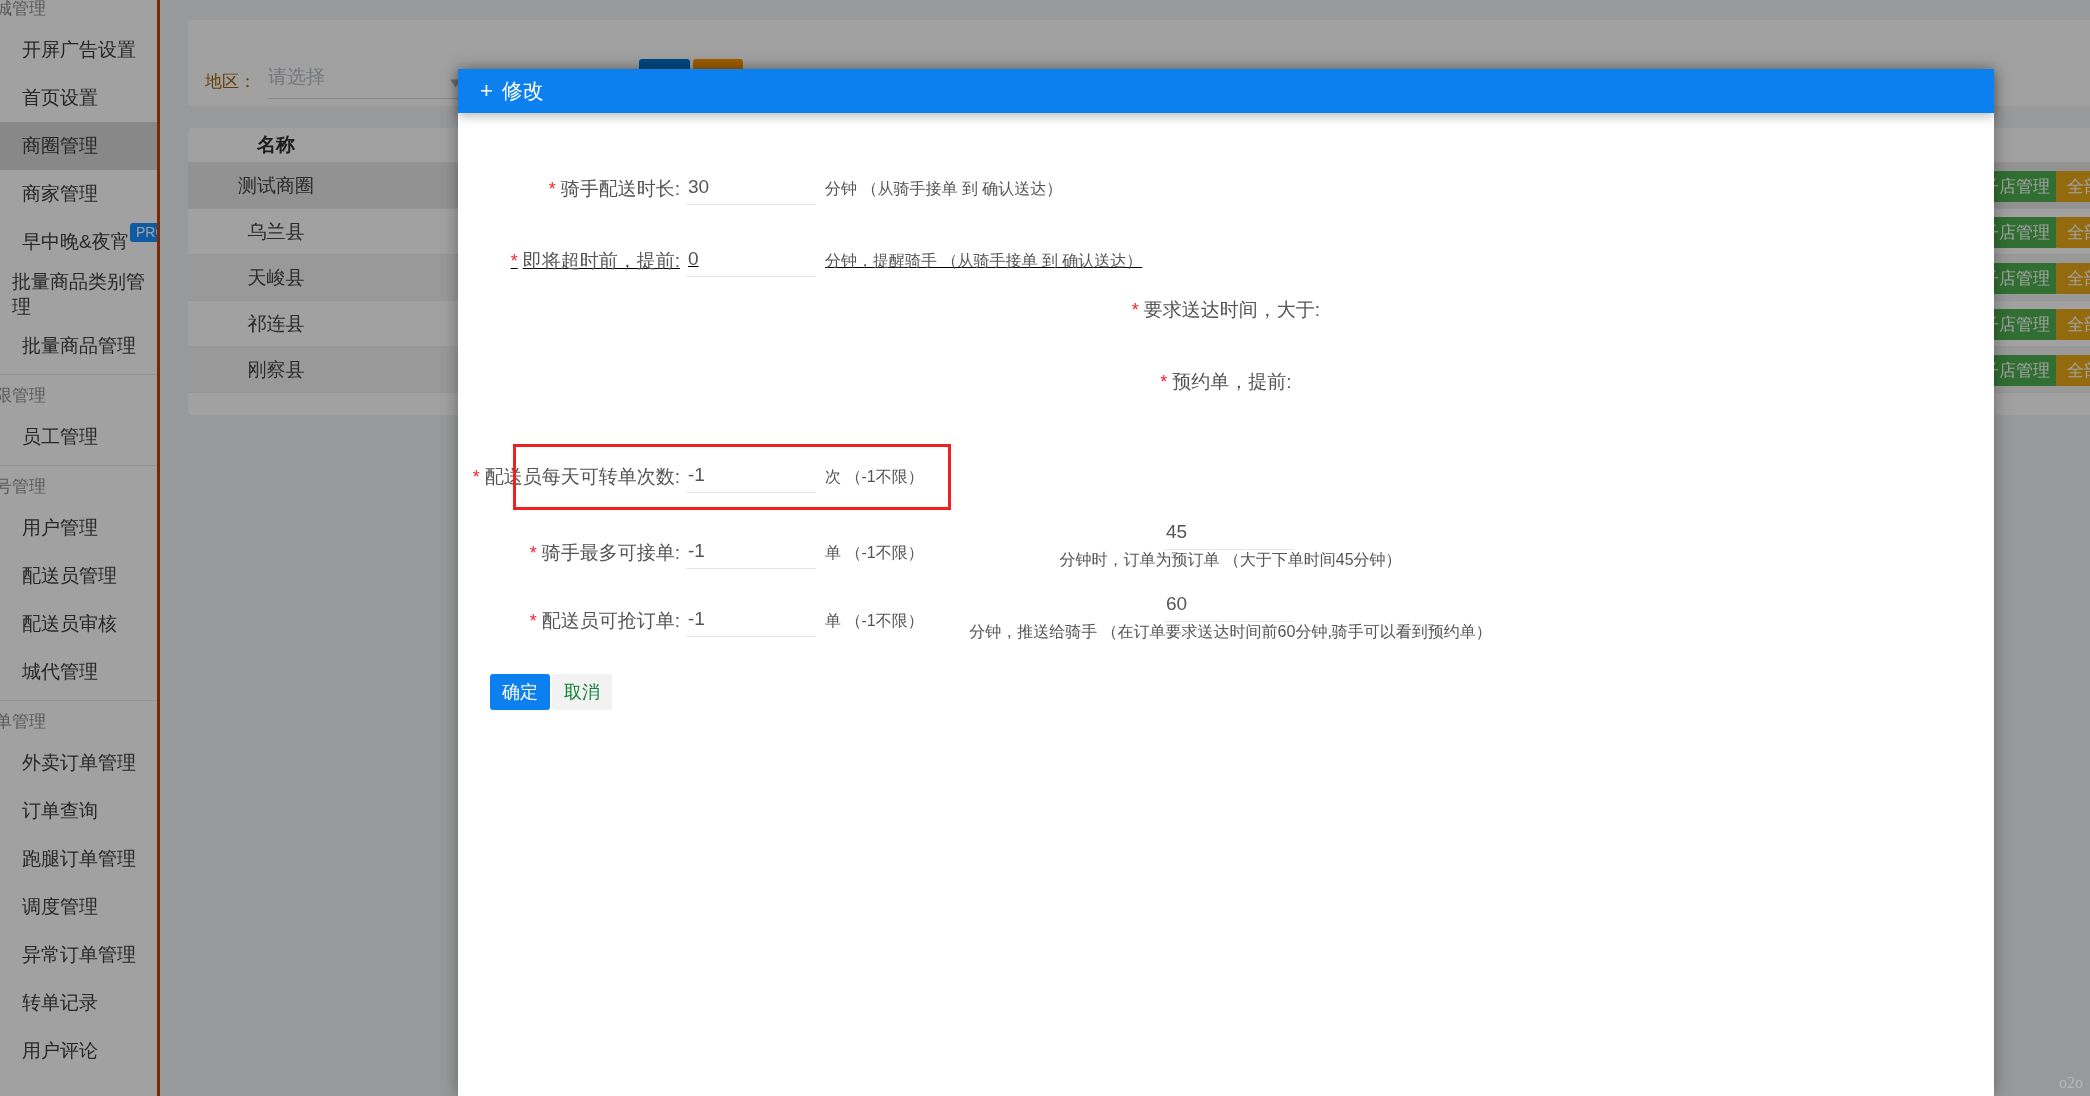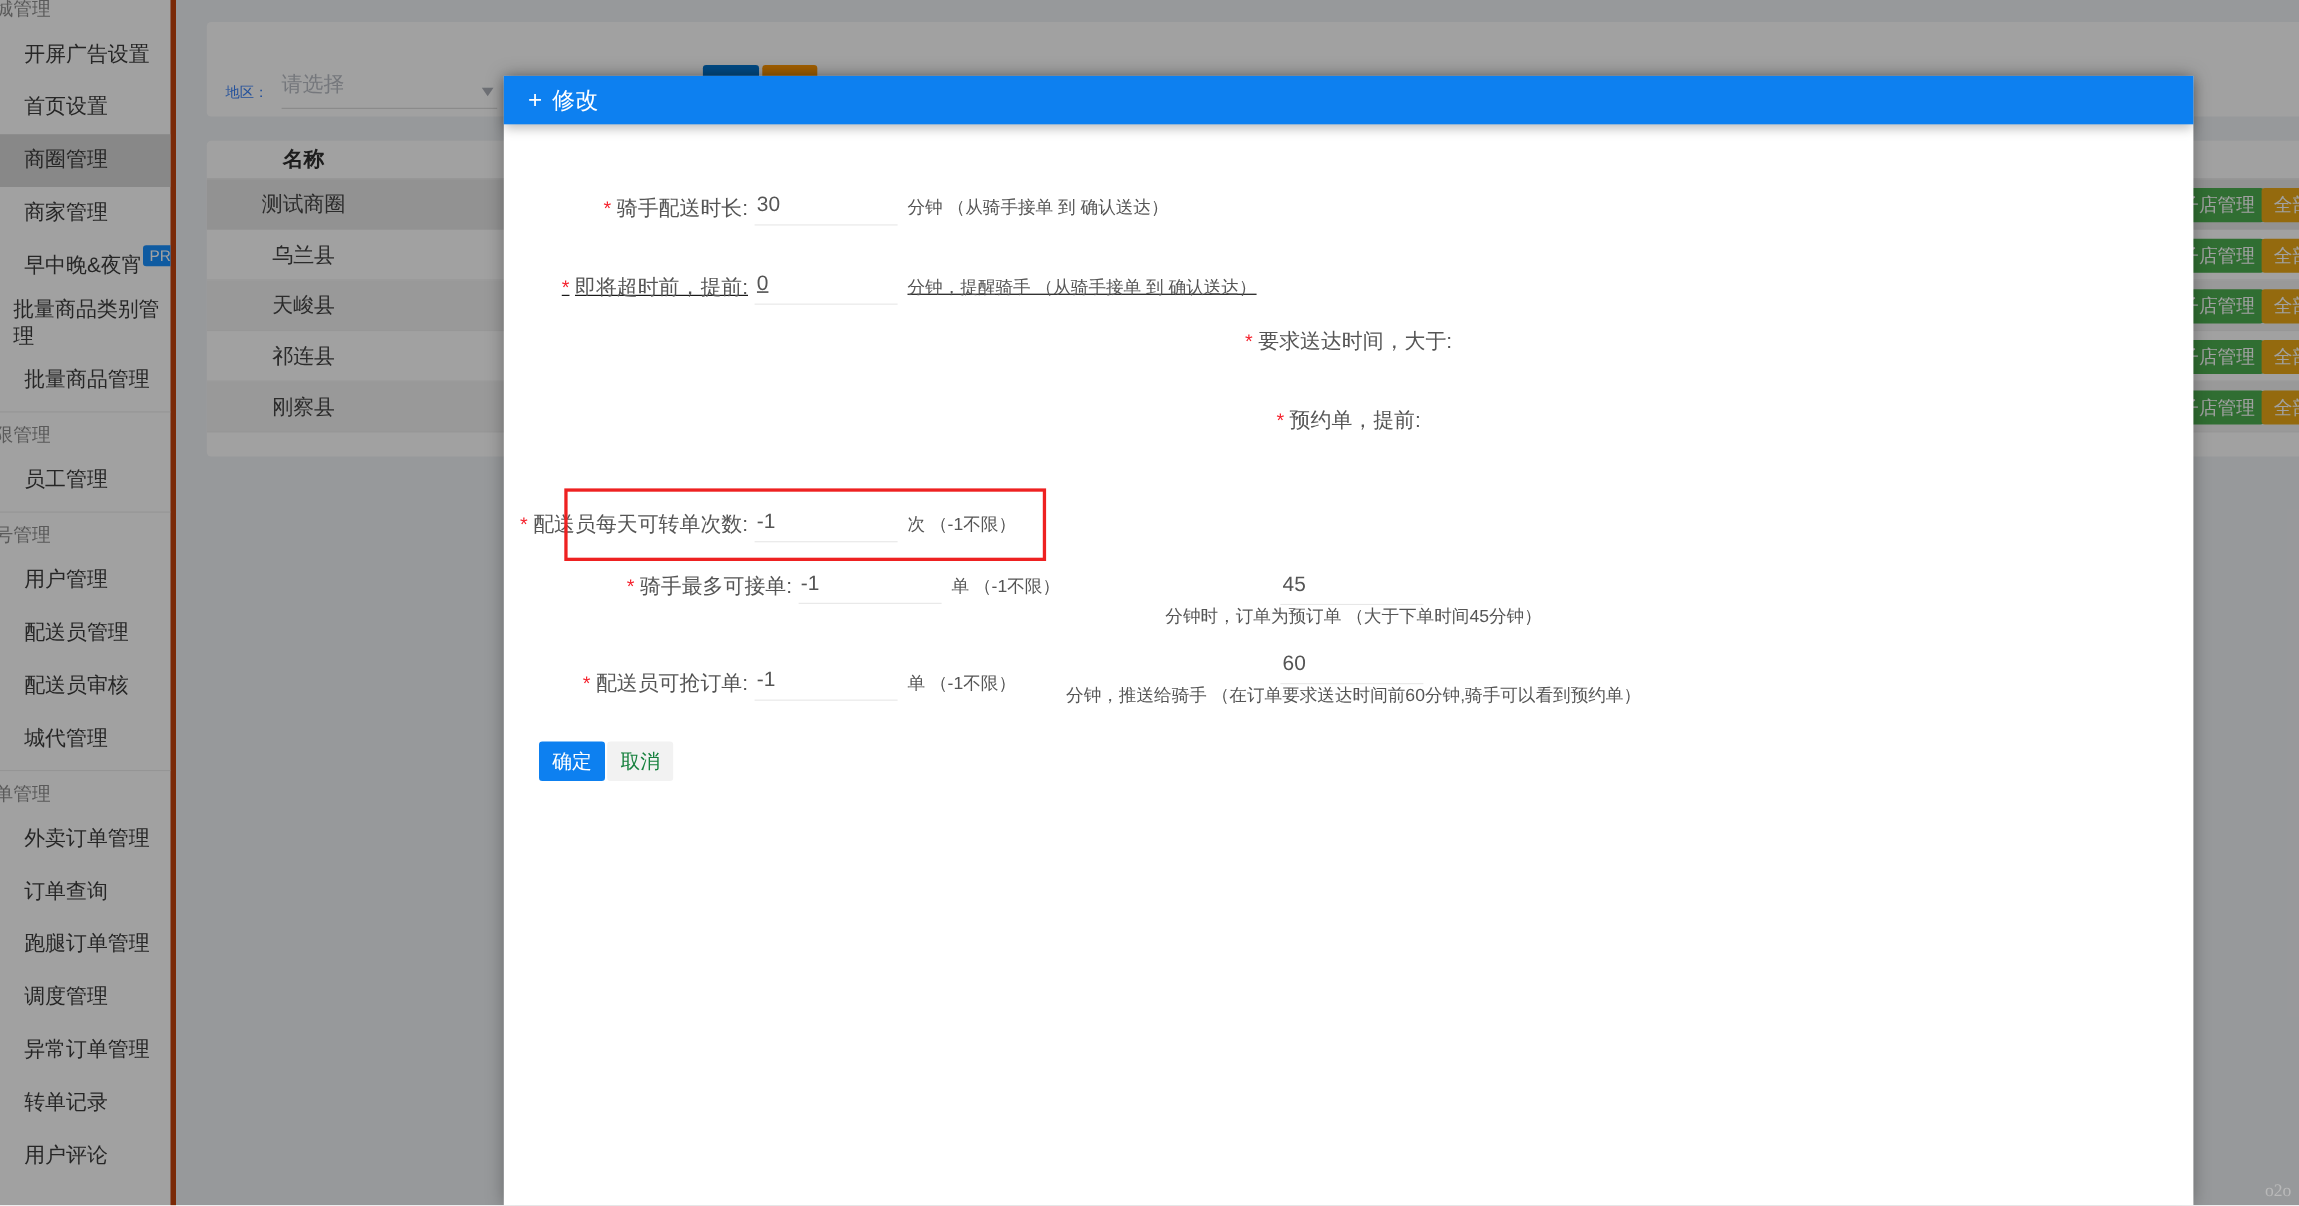--- a/index.html
+++ b/index.html
@@ -2,38 +2,38 @@
 <html><head>
 <meta charset="utf-8">
 <style>
   * { margin:0; padding:0; box-sizing:border-box; }
   html,body { width:2090px; height:1096px; overflow:hidden;
     font-family:"Liberation Sans","DejaVu Sans",sans-serif; }
   #stage { position:relative; width:2090px; height:1096px; background:#f0f2f5; overflow:hidden; }
 
   
   .sidebar { position:absolute; left:0; top:0; width:160px; height:1096px;
-    background:#ffffff; border-right:5px solid #c2410c; z-index:2; overflow:hidden; }
+    background:#ffffff; border-right:3px solid #c2410c; z-index:2; overflow:hidden; }
   .side-header { height:34px; line-height:34px; margin-left:-5px; color:#8f8f8f;
     font-size:17px; white-space:nowrap; }
   .side-header.first { margin-top:-8px; }
   .side-item { height:48px; line-height:48px; padding-left:22px; font-size:19px;
     color:#3d3d3d; cursor:pointer; white-space:nowrap; }
   .side-item.active { background:#d8d8d8; }
   .side-item.twoline { height:56px; line-height:25px; padding-top:3px; white-space:normal;padding-left:12px; }
   .side-divider { height:1px; background:#ececec; margin:4px 0; }
   .pro-badge { position:absolute; left:130px; top:223px; background:#1890ff; color:#fff;
     font-size:14px; padding:1px 6px 2px; border-radius:3px; z-index:3; }
 
   
   .content { position:absolute; left:160px; top:0; right:0; bottom:0; }
   .card { position:absolute; background:#fff; border-radius:4px; }
   .filter-card { left:28px; top:20px; right:-6px; height:86px; }
   .region-row { position:absolute; left:17px; top:44px; display:flex; align-items:flex-end; }
-  .region-label { font-size:13px; color:#3b82f6; margin-right:12px; padding-bottom:6px; }
+  .region-label { font-size:17px; color:#a16207; margin-right:12px; padding-bottom:6px; }
   .region-select { width:196px; border-bottom:1px solid #d9d9d9; display:flex;
     justify-content:space-between; align-items:flex-end; padding:0 2px 8px 0; cursor:pointer; }
   .region-placeholder { font-size:19px; color:#b9bdc4; }
   .select-arrow { font-size:13px; color:#aeb2ba; transform:scaleX(1.4); }
   .sliver-btn { position:absolute; top:39px; height:36px; border-radius:3px; }
   .sliver-btn.blue { left:451px; width:51px; background:#0076d1; }
   .sliver-btn.orange { left:505px; width:50px; background:#ff9702; }
 
   .table-card { left:28px; top:128px; right:-6px; height:287px; overflow:hidden; }
   .t-header { height:35px; display:flex; align-items:center; border-bottom:1px solid #ececec; }
@@ -190,21 +190,21 @@
         <div class="form-row" style="top: 256px; flex-direction: column;">
           <span class="f-label"><span class="f-star">*</span><span>预约单，提前:</span></span>
           <input class="f-input" value="60" style="">
           <span class="f-suffix">分钟，推送给骑手 （在订单要求送达时间前60分钟,骑手可以看到预约单）</span>
         </div>
         <div class="form-row" style="top: 328px;">
           <span class="f-label"><span class="f-star">*</span><span>配送员每天可转单次数:</span></span>
           <input class="f-input" value="-1" style="">
           <span class="f-suffix">次 （-1不限）</span>
         </div>
-        <div class="form-row" style="top: 384px; padding-left: 40px;">
+        <div class="form-row" style="top: 404px;">
           <span class="f-label"><span class="f-star">*</span><span>骑手最多可接单:</span></span>
           <input class="f-input" value="-1" style="">
           <span class="f-suffix">单 （-1不限）</span>
         </div>
         <div class="form-row" style="top: 472px;">
           <span class="f-label"><span class="f-star">*</span><span>配送员可抢订单:</span></span>
           <input class="f-input" value="-1" style="">
           <span class="f-suffix">单 （-1不限）</span>
         </div>
       </div>

